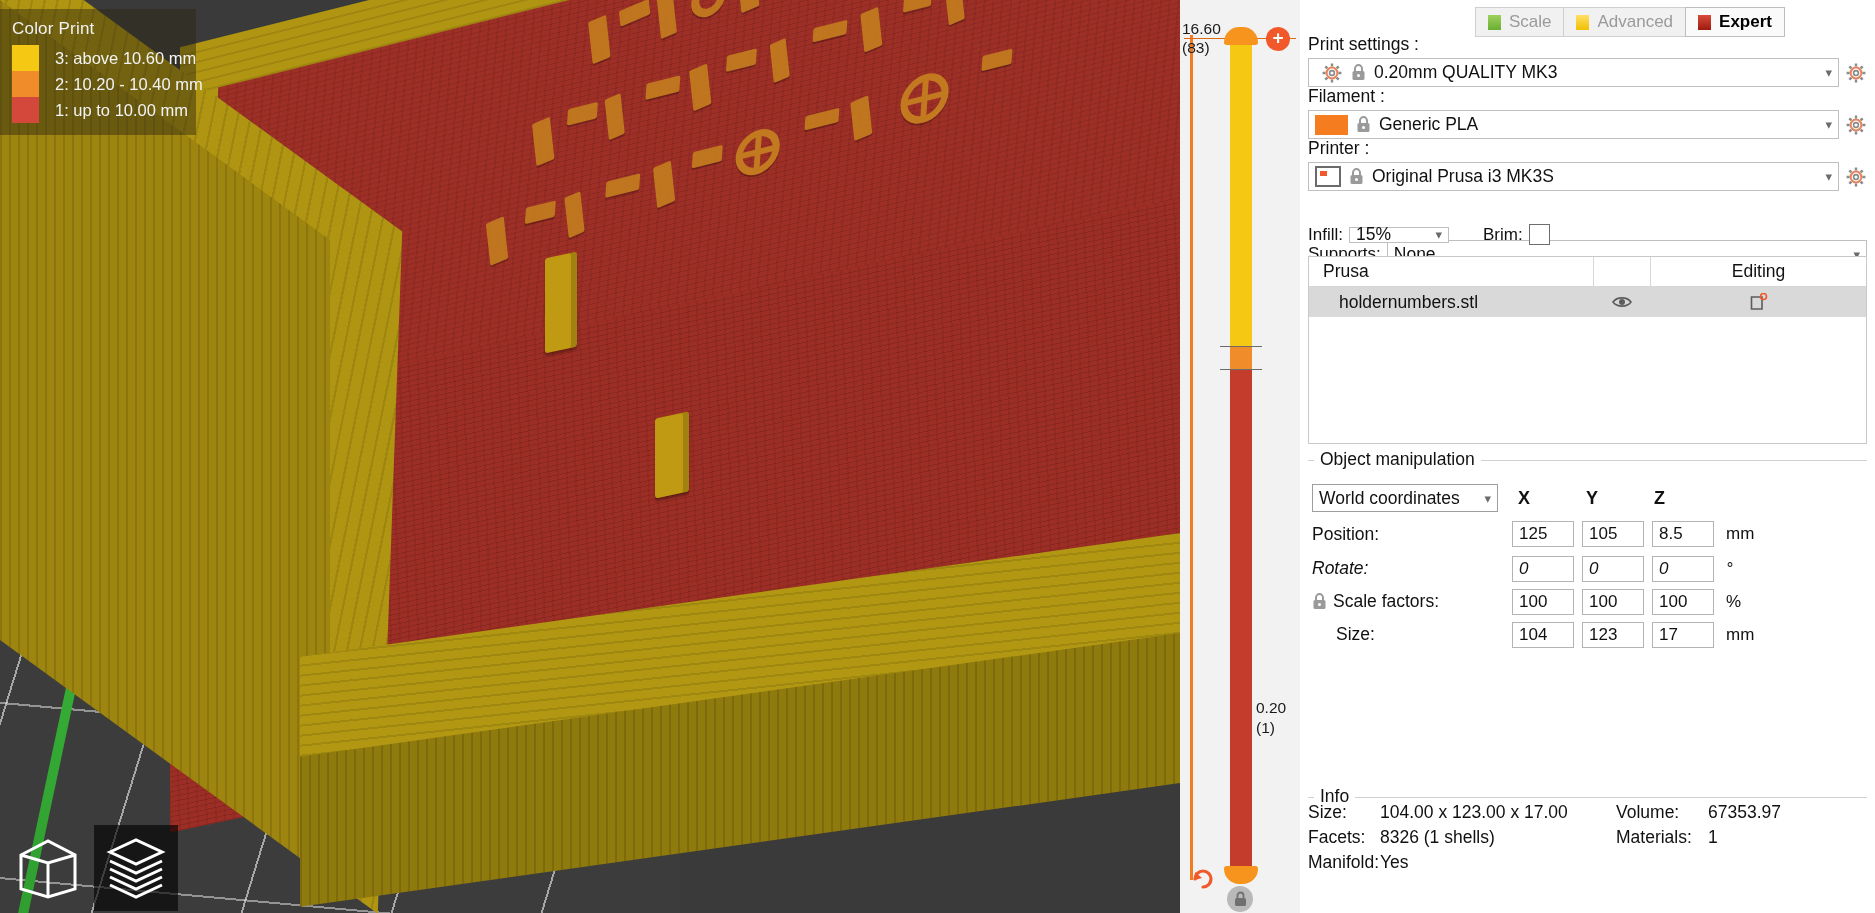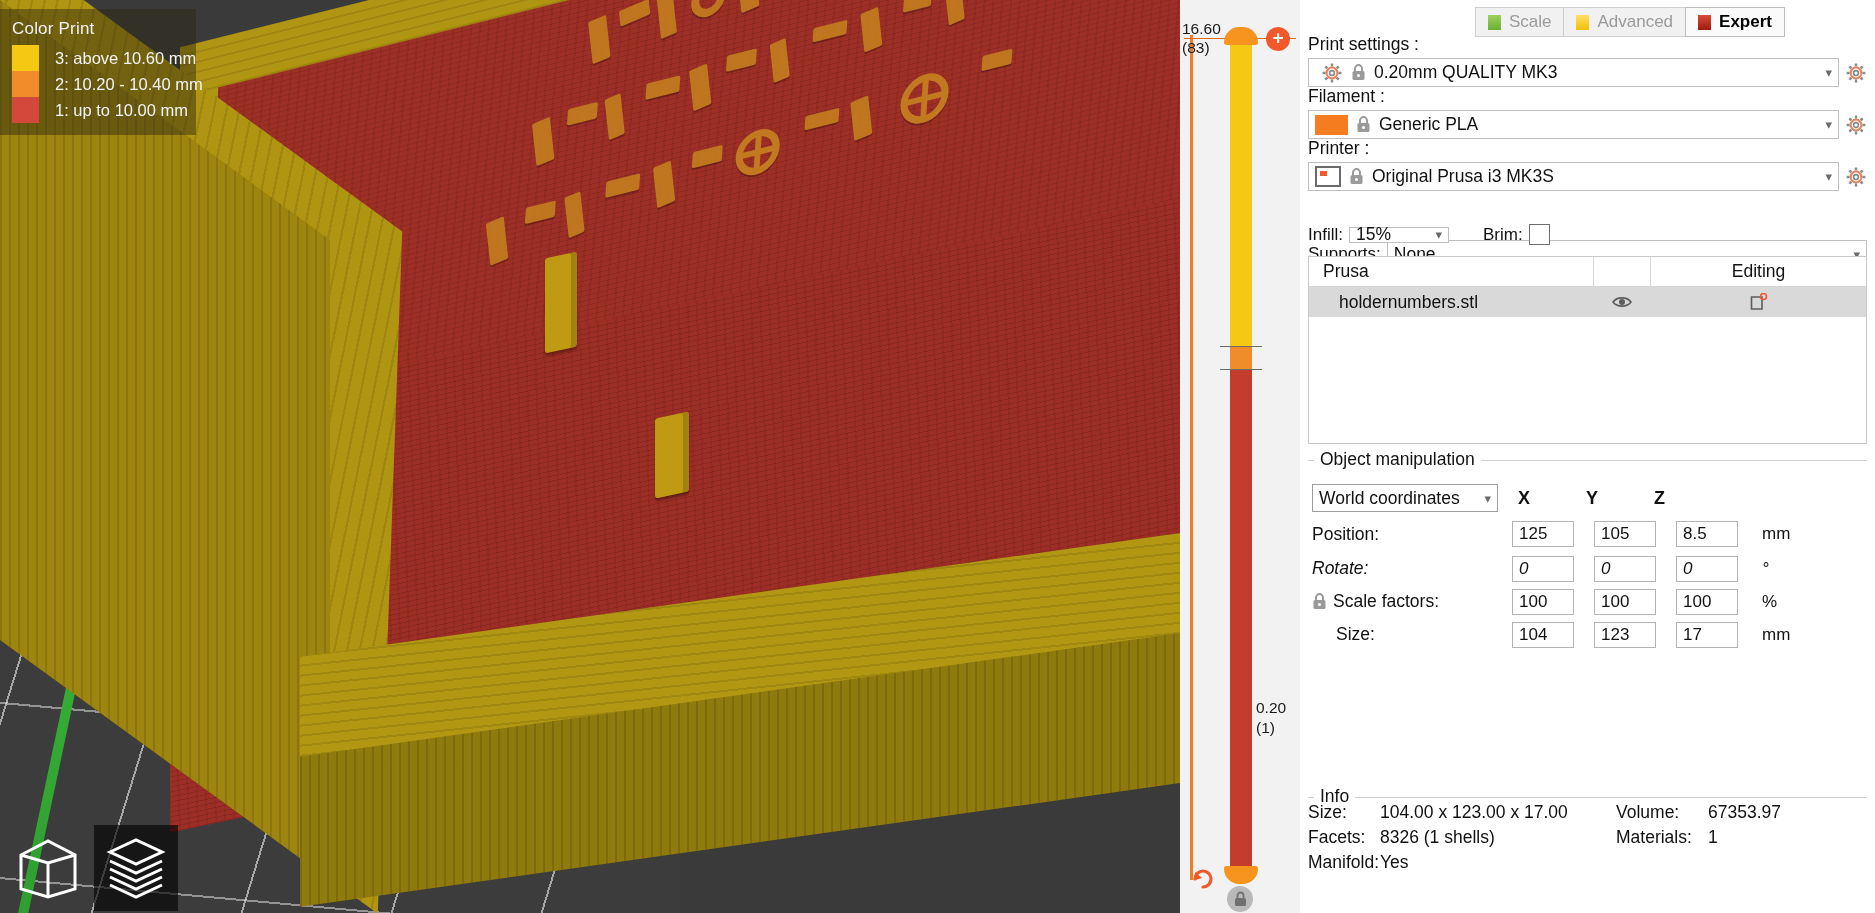--- a/index.html
+++ b/index.html
@@ -225,21 +225,21 @@
     position: absolute; left: 6px; top: -12px; background: #fff; padding: 0 6px;
     font-weight: 400; font-size: 17.5px;
   }
 
   .man-grid { position: absolute; left: 12px; top: 480px; width: 559px; }
   .man-row { display: flex; align-items: center; height: 32px; }
   .man-label { width: 200px; font-size: 17.5px; display: flex; align-items: center; gap: 6px; }
   .coord-head { width: 68px; text-align: left; font-weight: 700; font-size: 18px; padding-left: 6px; }
   .num-in {
     width: 62px; height: 26px; border: 1px solid #b4b4b4; background: #fff;
-    font-size: 17px; padding-left: 6px; display: flex; align-items: center; margin-right: 20px;
+    font-size: 17px; padding-left: 6px; display: flex; align-items: center; margin-right: 8px;
   }
   .unit { font-size: 17px; margin-left: 4px; }
   .coord-select {
     width: 186px; height: 28px; border: 1px solid #9e9e9e; background: #fff;
     display: flex; align-items: center; padding: 0 6px; font-size: 17.5px;
   }
 
   .info-block { position: absolute; left: 8px; top: 800px; width: 559px; }
   .info-line { display: flex; font-size: 17.5px; height: 25px; align-items: center; }
   .info-k { width: 72px; }

